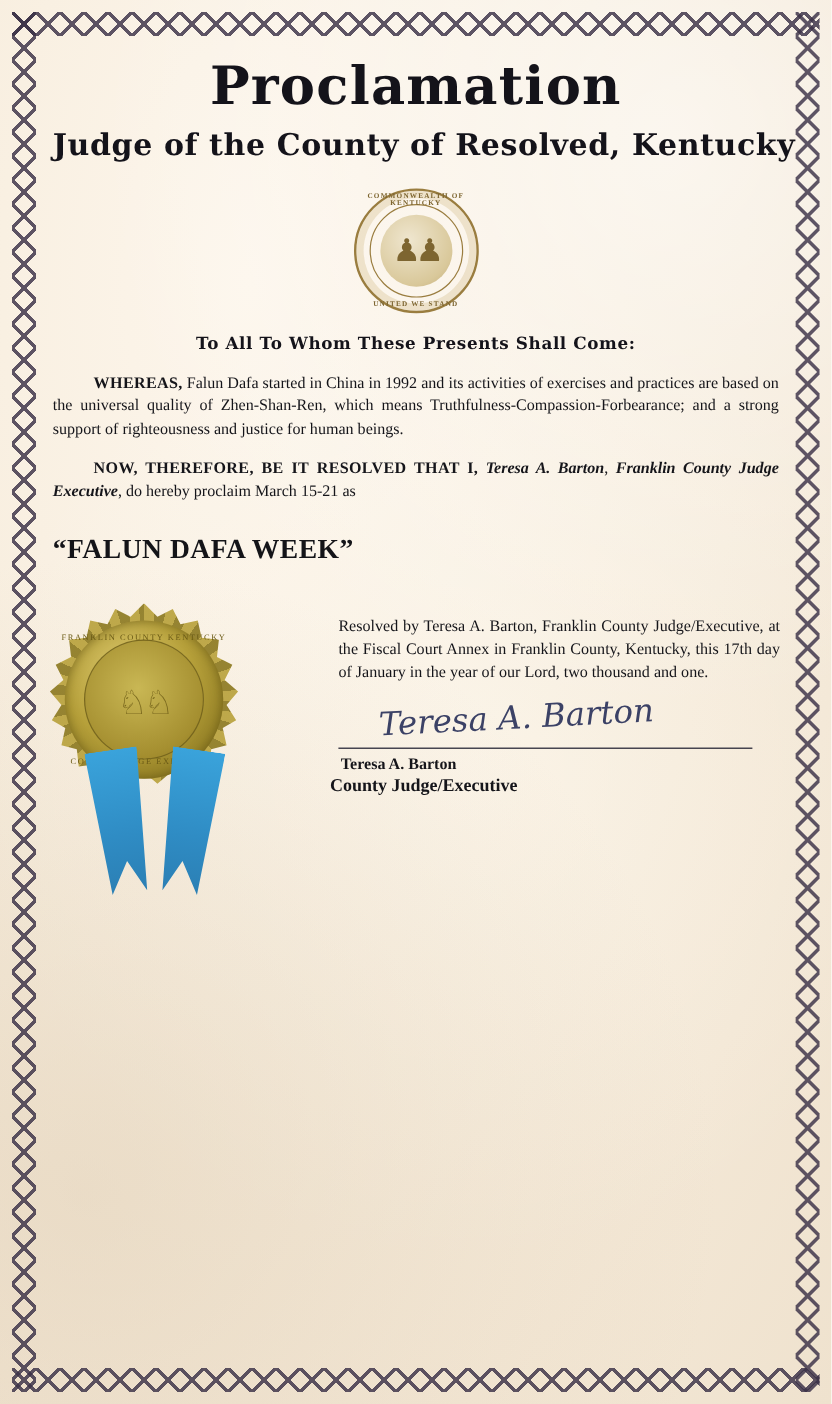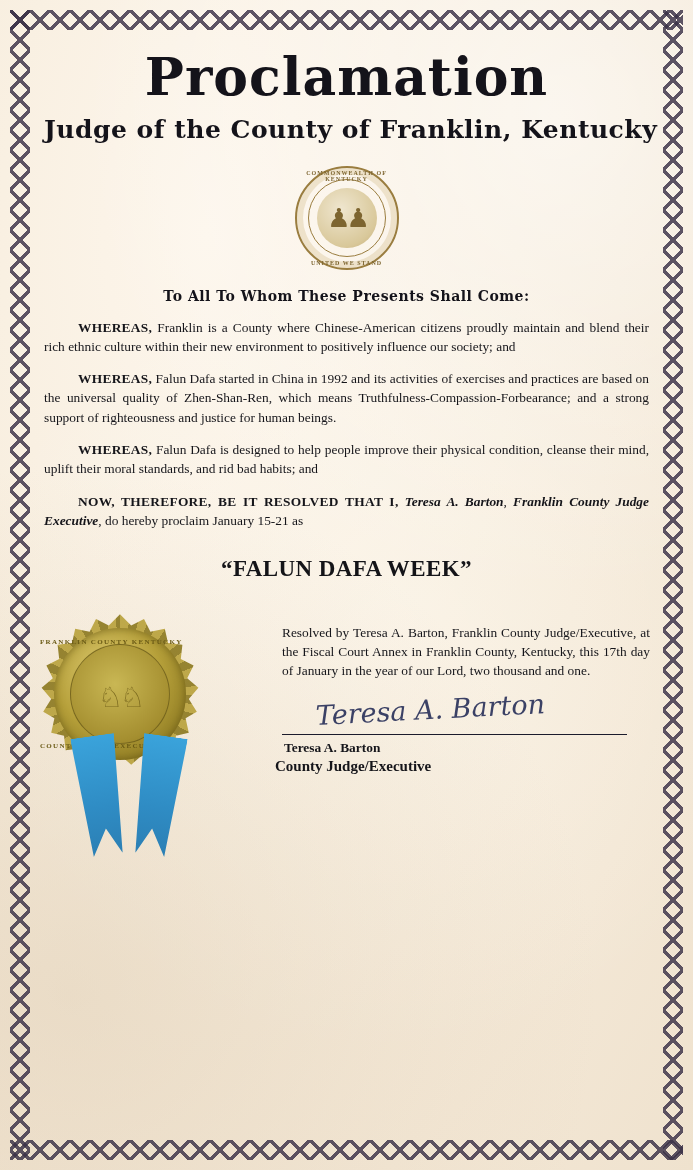--- a/index.html
+++ b/index.html
@@ -66,21 +66,21 @@
     top: 34px;
     width: 605px;
     height: 1102px;
   }
 
   
   .title-main {
     text-align: center;
     font-family: "DejaVu Serif", "Liberation Serif", serif;
     font-weight: bold;
-    font-size: 52px;
+    font-size: 44px;
     letter-spacing: 1px;
     color: #14131a;
     margin: 16px 0 0 0;
     line-height: 1.05;
   }
   .title-by {
     text-align: center;
     font-family: "DejaVu Serif", "Liberation Serif", serif;
     font-weight: bold;
     font-size: 25px;
@@ -178,21 +178,21 @@
     letter-spacing: 0.3px;
   }
   p.para .ital {
     font-style: italic;
     font-weight: bold;
   }
   .resolve {
     text-indent: 34px;
   }
   .week-title {
-    text-align: center;
+    text-align: left;
     font-family: "Liberation Serif", serif;
     font-weight: bold;
     font-size: 23px;
     letter-spacing: 0.4px;
     margin: 26px 0 24px 0;
     color: #141418;
   }
   .commend {
     font-family: "Liberation Serif", serif;
     font-size: 13.4px;
@@ -304,24 +304,24 @@
     transform: translate(-50%, -50%);
     font-size: 28px;
     color: #6d5c16;
     letter-spacing: -3px;
     opacity: 0.8;
   }
   .gold-arc-top, .gold-arc-bot {
     position: absolute;
     left: 0;
     width: 160px;
-    text-align: left;
+    text-align: center;
     font-family: "Liberation Serif", serif;
     font-size: 7px;
-    font-weight: bold;
+    font-weight: normal;
     letter-spacing: 1.3px;
     color: #6a5a15;
   }
   .gold-arc-top { top: 24px; }
   .gold-arc-bot { bottom: 24px; }
   .ribbon {
     position: absolute;
     left: 26px;
     top: 126px;
     width: 118px;
@@ -353,53 +353,47 @@
 <div id="page">
 
   <div class="border-strip border-v bl"></div>
   <div class="border-strip border-v br"></div>
   <div class="border-strip border-h bt"></div>
   <div class="border-strip border-h bb"></div>
 
   <div class="content">
 
     <h1 class="title-main">Proclamation</h1>
-    <div class="title-judge">Judge of the County of Franklin, Kentucky</div>
+    <div class="title-judge">Judge of the County of Resolved, Kentucky</div>
 
     <div class="seal-wrap">
       <div class="state-seal">
         <div class="ring"></div>
         <div class="ring2"></div>
         <div class="inner"></div>
         <div class="seal-arc-top">COMMONWEALTH OF KENTUCKY</div>
         <div class="figures">♟♟</div>
         <div class="seal-arc-bot">UNITED WE STAND</div>
       </div>
     </div>
 
     <div class="title-tow">To All To Whom These Presents Shall Come:</div>
 
     <div class="body-block">
 
-      <p class="para">
-        <span class="lead">WHEREAS,</span><span> Franklin is a County where Chinese-American citizens proudly maintain and blend their rich ethnic culture within their new environment to positively influence our society; and</span>
-      </p>
 
 
       <p class="para">
         <span class="lead">WHEREAS,</span><span> Falun Dafa started in China in 1992 and its activities of exercises and practices are based on the universal quality of Zhen-Shan-Ren, which means Truthfulness-Compassion-Forbearance; and a strong support of righteousness and justice for human beings.</span>
       </p>
 
-      <p class="para">
-        <span class="lead">WHEREAS,</span><span> Falun Dafa is designed to help people improve their physical condition, cleanse their mind, uplift their moral standards, and rid bad habits; and</span>
-      </p>
 
 
       <p class="para resolve">
-        <span class="lead">NOW, THEREFORE, BE IT RESOLVED THAT I,</span><span class="ital"> Teresa A. Barton</span><span>, </span><span class="ital">Franklin County Judge Executive</span><span>, do hereby proclaim January 15-21 as</span>
+        <span class="lead">NOW, THEREFORE, BE IT RESOLVED THAT I,</span><span class="ital"> Teresa A. Barton</span><span>, </span><span class="ital">Franklin County Judge Executive</span><span>, do hereby proclaim March 15-21 as</span>
       </p>
 
       <div class="week-title">“FALUN DAFA WEEK”</div>
 
     </div>
 
     <div class="bottom">
 
       <div class="gold-seal">
         <div class="starburst"></div>

